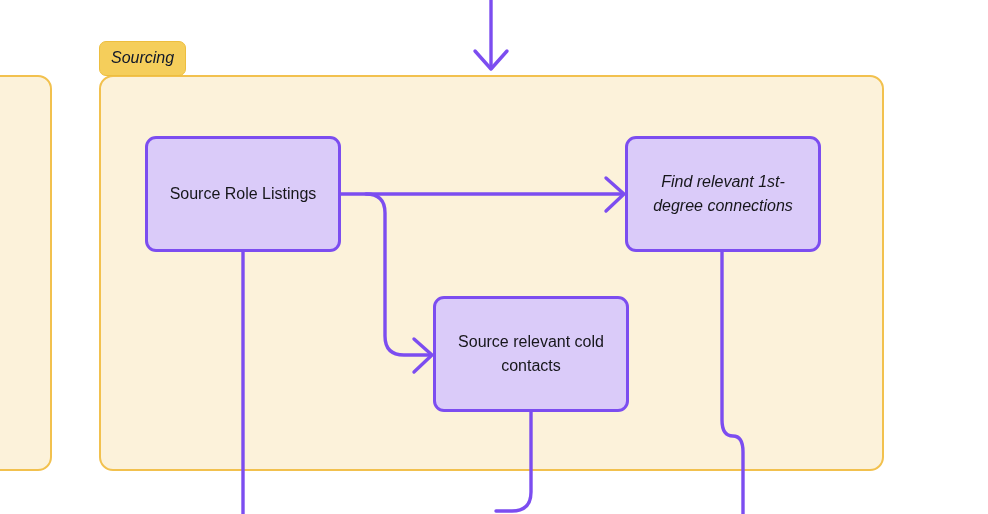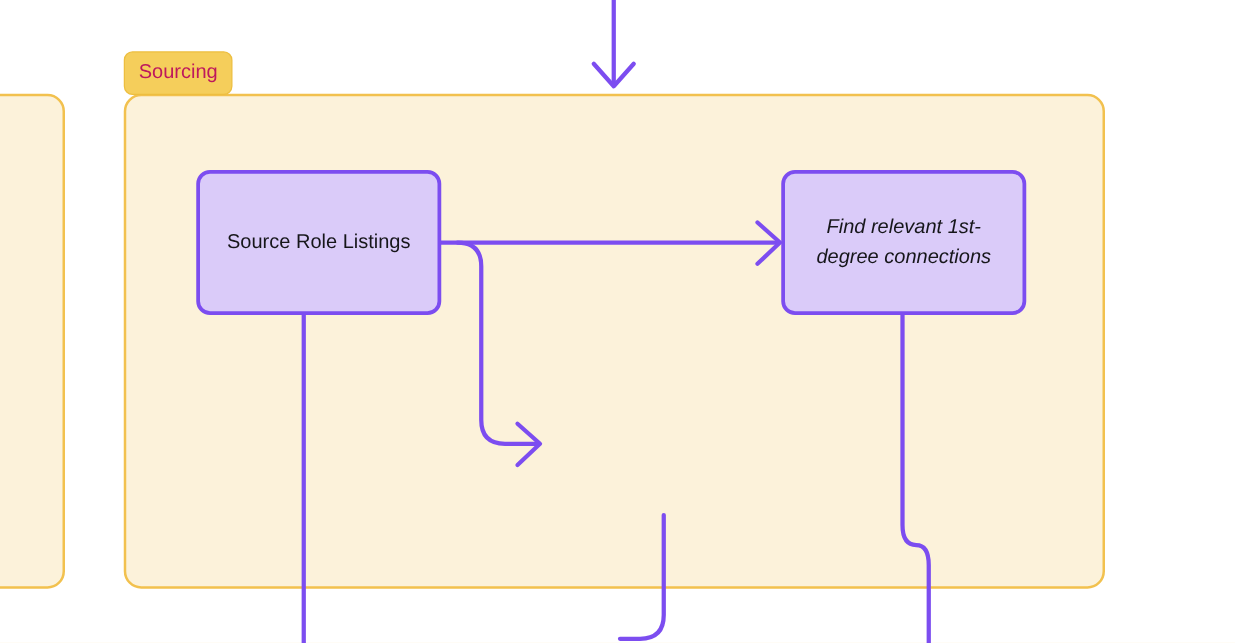--- a/index.html
+++ b/index.html
@@ -44,25 +44,26 @@
     height: 396px;
   }
 
   
   .group-badge {
     position: absolute;
     box-sizing: border-box;
     background: #F5CE5B;
     border: 1.5px solid #EDBE3F;
     border-radius: 7px;
-    color: #be185d;
+    color: #0f172a;
     font-size: 16px;
     line-height: 1;
     padding: 8px 11px 9px 11px;
     white-space: nowrap;
+    font-style: italic;
   }
   #badge-sourcing {
     left: 99px;
     top: 41px;
   }
 
   
   .node {
     position: absolute;
     box-sizing: border-box;
@@ -76,21 +77,20 @@
     color: #16161a;
     font-size: 16px;
     line-height: 1.52;
     padding: 6px 14px;
   }
   #node-source-role-listings {
     left: 145px;
     top: 136px;
     width: 196px;
     height: 116px;
-    margin-left: 12px;
   }
   #node-find-connections {
     left: 625px;
     top: 136px;
     width: 196px;
     height: 116px;
     font-style: italic;
   }
   #node-source-cold-contacts {
     left: 433px;
@@ -147,14 +147,17 @@
   </svg>
 
   <div class="node" id="node-source-role-listings">
     <span>Source Role Listings</span>
   </div>
 
   <div class="node" id="node-find-connections">
     <span>Find relevant 1st-degree connections</span>
   </div>
 
+  <div class="node" id="node-source-cold-contacts">
+    <span>Source relevant cold contacts</span>
+  </div>
 
 </div>
 
 </body></html>

